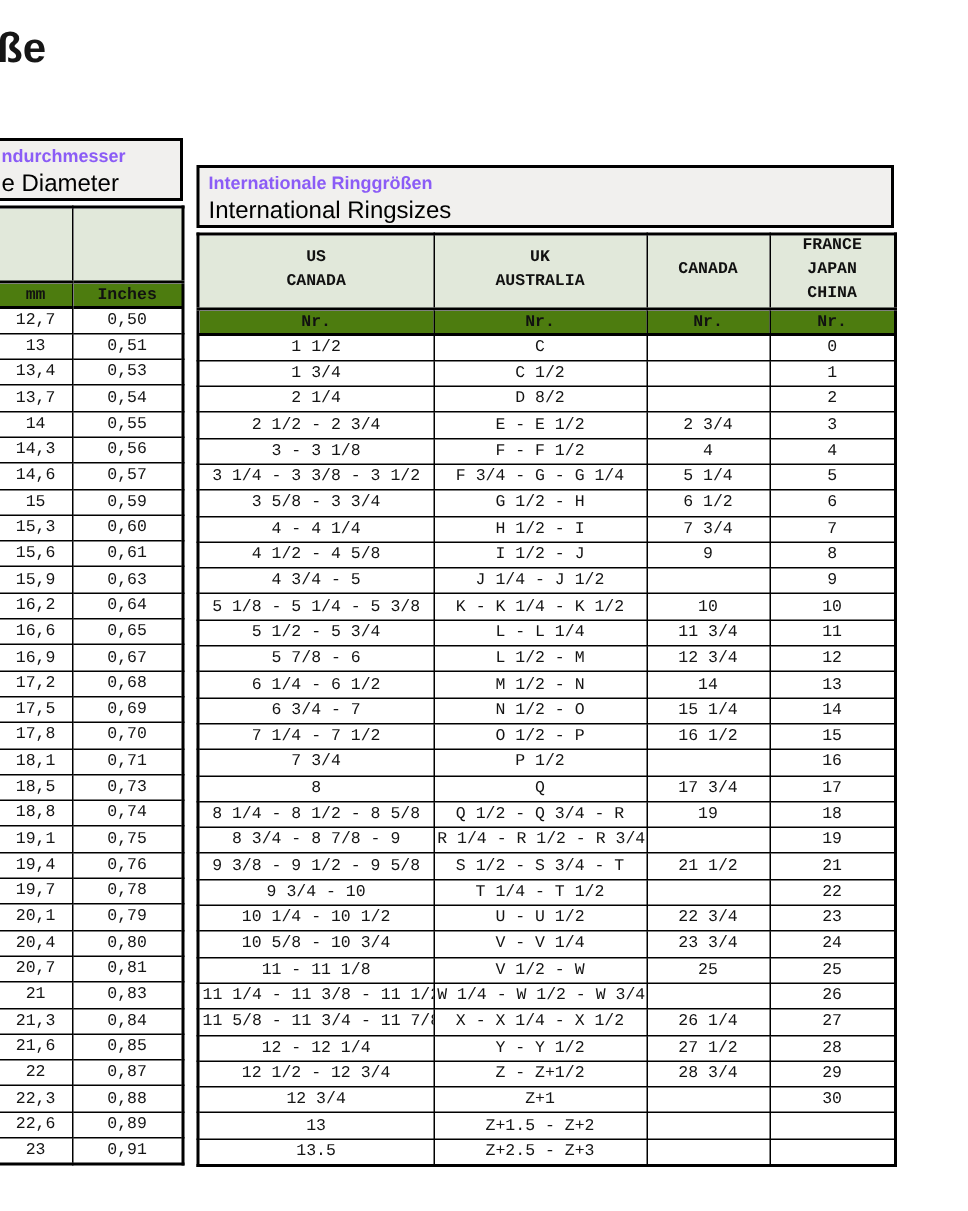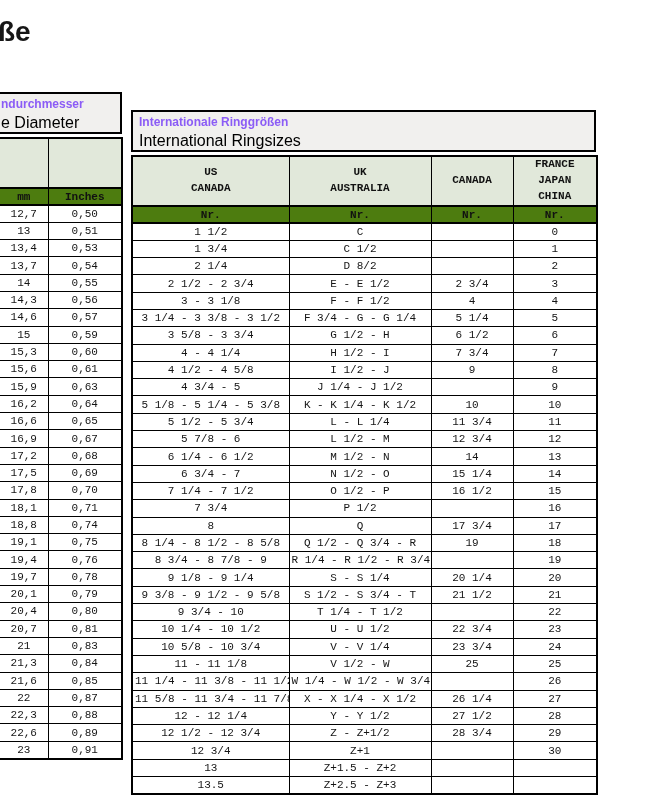--- a/index.html
+++ b/index.html
@@ -161,20 +161,24 @@
           <td>17,5</td>
           <td>0,69</td>
         </tr>
         <tr>
           <td>17,8</td>
           <td>0,70</td>
         </tr>
         <tr>
           <td>18,1</td>
           <td>0,71</td>
+        </tr>
+        <tr>
+          <td>18,5</td>
+          <td>0,73</td>
         </tr>
         <tr>
           <td>18,8</td>
           <td>0,74</td>
         </tr>
         <tr>
           <td>19,1</td>
           <td>0,75</td>
         </tr>
         <tr>
@@ -382,26 +386,20 @@
           <td>19</td>
           <td>18</td>
         </tr>
         <tr>
           <td>8 3/4 - 8 7/8 - 9</td>
           <td>R 1/4 - R 1/2 - R 3/4</td>
           <td></td>
           <td>19</td>
         </tr>
         <tr>
-          <td>9 1/8 - 9 1/4</td>
-          <td>S - S 1/4</td>
-          <td>20 1/4</td>
-          <td>20</td>
-        </tr>
-        <tr>
           <td>9 3/8 - 9 1/2 - 9 5/8</td>
           <td>S 1/2 - S 3/4 - T</td>
           <td>21 1/2</td>
           <td>21</td>
         </tr>
         <tr>
           <td>9 3/4 - 10</td>
           <td>T 1/4 - T 1/2</td>
           <td></td>
           <td>22</td>

